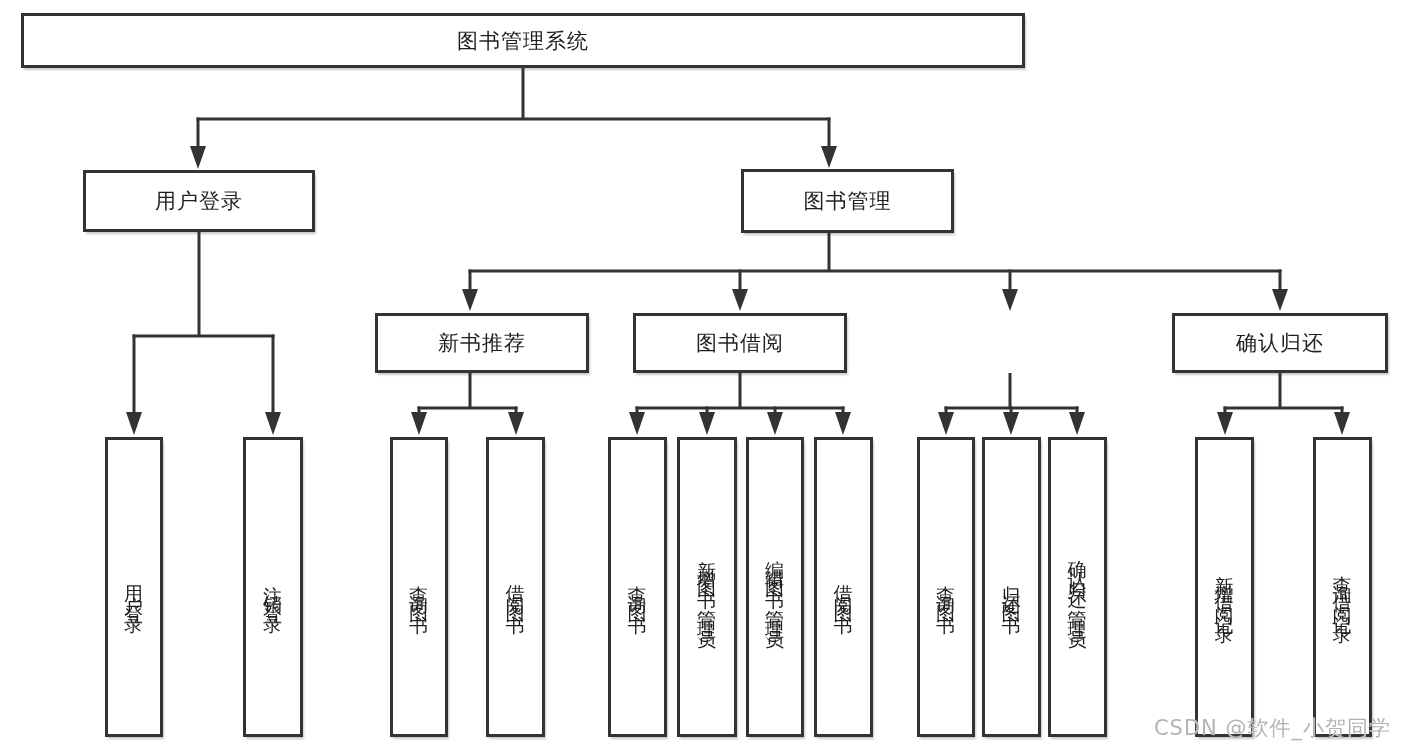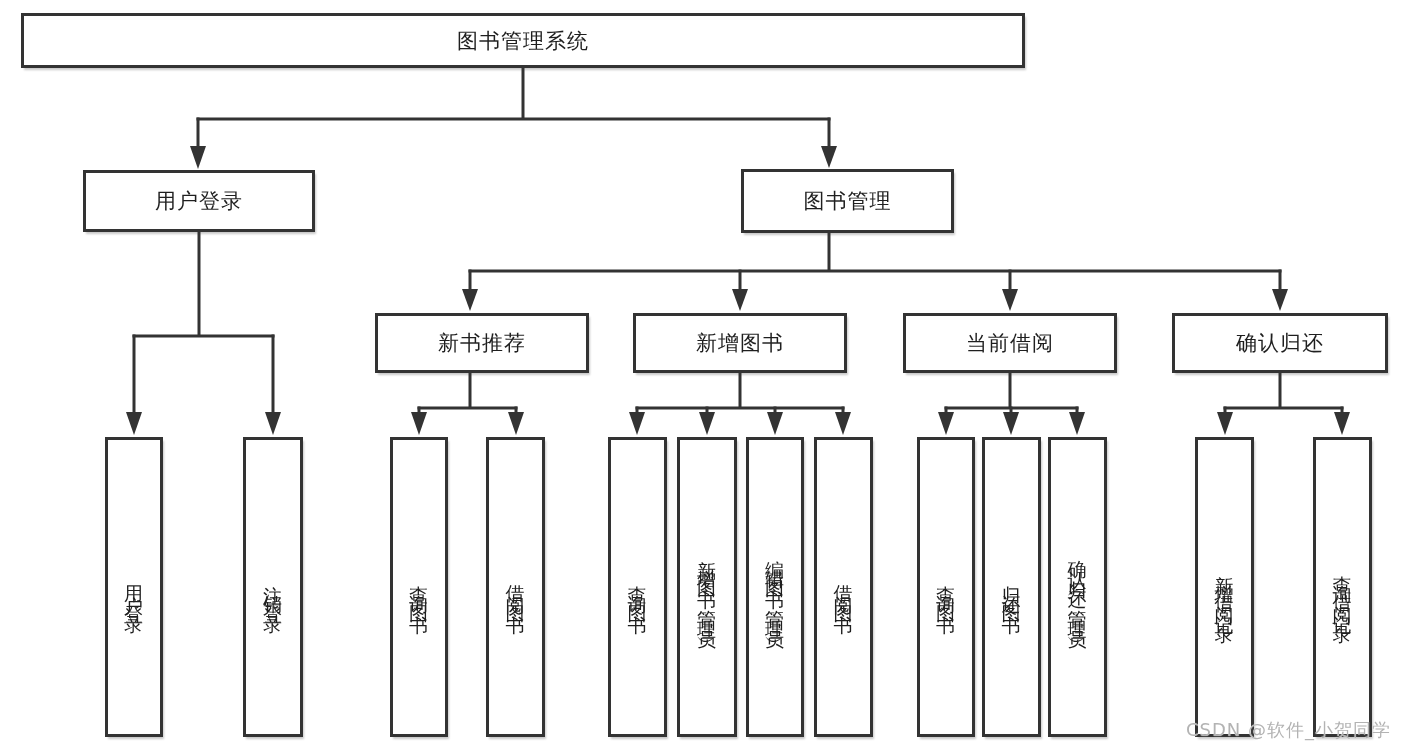--- a/index.html
+++ b/index.html
@@ -44,21 +44,21 @@
     font-size: 19px;
     letter-spacing: 10px;
     line-height: 1;
     padding-top: 6px;
   }
   .watermark {
     position: absolute;
     right: 14px;
     bottom: 5px;
     color: #b3b3b3;
-    font-size: 18px;
+    font-size: 21px;
     letter-spacing: 1px;
     z-index: 10;
     text-shadow: 0 0 1px #ffffff;
   }
 </style>
 </head>
 <body>
 
 <div class="canvas">
 
@@ -127,22 +127,21 @@
       <polygon points="1334,412 1350,412 1342,435"></polygon>
     </g>
   </svg>
 
   <div class="node h" style="left:21px; top:13px; width:1004px; height:55px;">图书管理系统</div>
 
   <div class="node h" style="left:83px; top:170px; width:232px; height:62px;">用户登录</div>
   <div class="node h" style="left:712px; top:169px; width:213px; height:64px;margin-left:29px;">图书管理</div>
 
   <div class="node h" style="left:363px; top:313px; width:214px; height:60px;margin-left:12px;">新书推荐</div>
-  <div class="node h" style="left:633px; top:313px; width:214px; height:60px;">新增图书</div>
-  <div class="node h" style="left:903px; top:313px; width:214px; height:60px;">当前借阅</div>
+  <div class="node h" style="left:633px; top:313px; width:214px; height:60px;">图书借阅</div>
   <div class="node h" style="left:1172px; top:313px; width:216px; height:60px;">确认归还</div>
 
   <div class="node leaf" style="left:105px; top:437px; width:58px; height:300px;">用户登录</div>
   <div class="node leaf" style="left:243px; top:437px; width:60px; height:300px;">注销登录</div>
 
   <div class="node leaf" style="left:390px; top:437px; width:58px; height:300px;">查询图书</div>
   <div class="node leaf" style="left:486px; top:437px; width:59px; height:300px;">借阅图书</div>
 
   <div class="node leaf" style="left:608px; top:437px; width:59px; height:300px;">查询图书</div>
   <div class="node leaf" style="left:677px; top:437px; width:60px; height:300px;">新增图书（管理员）</div>

